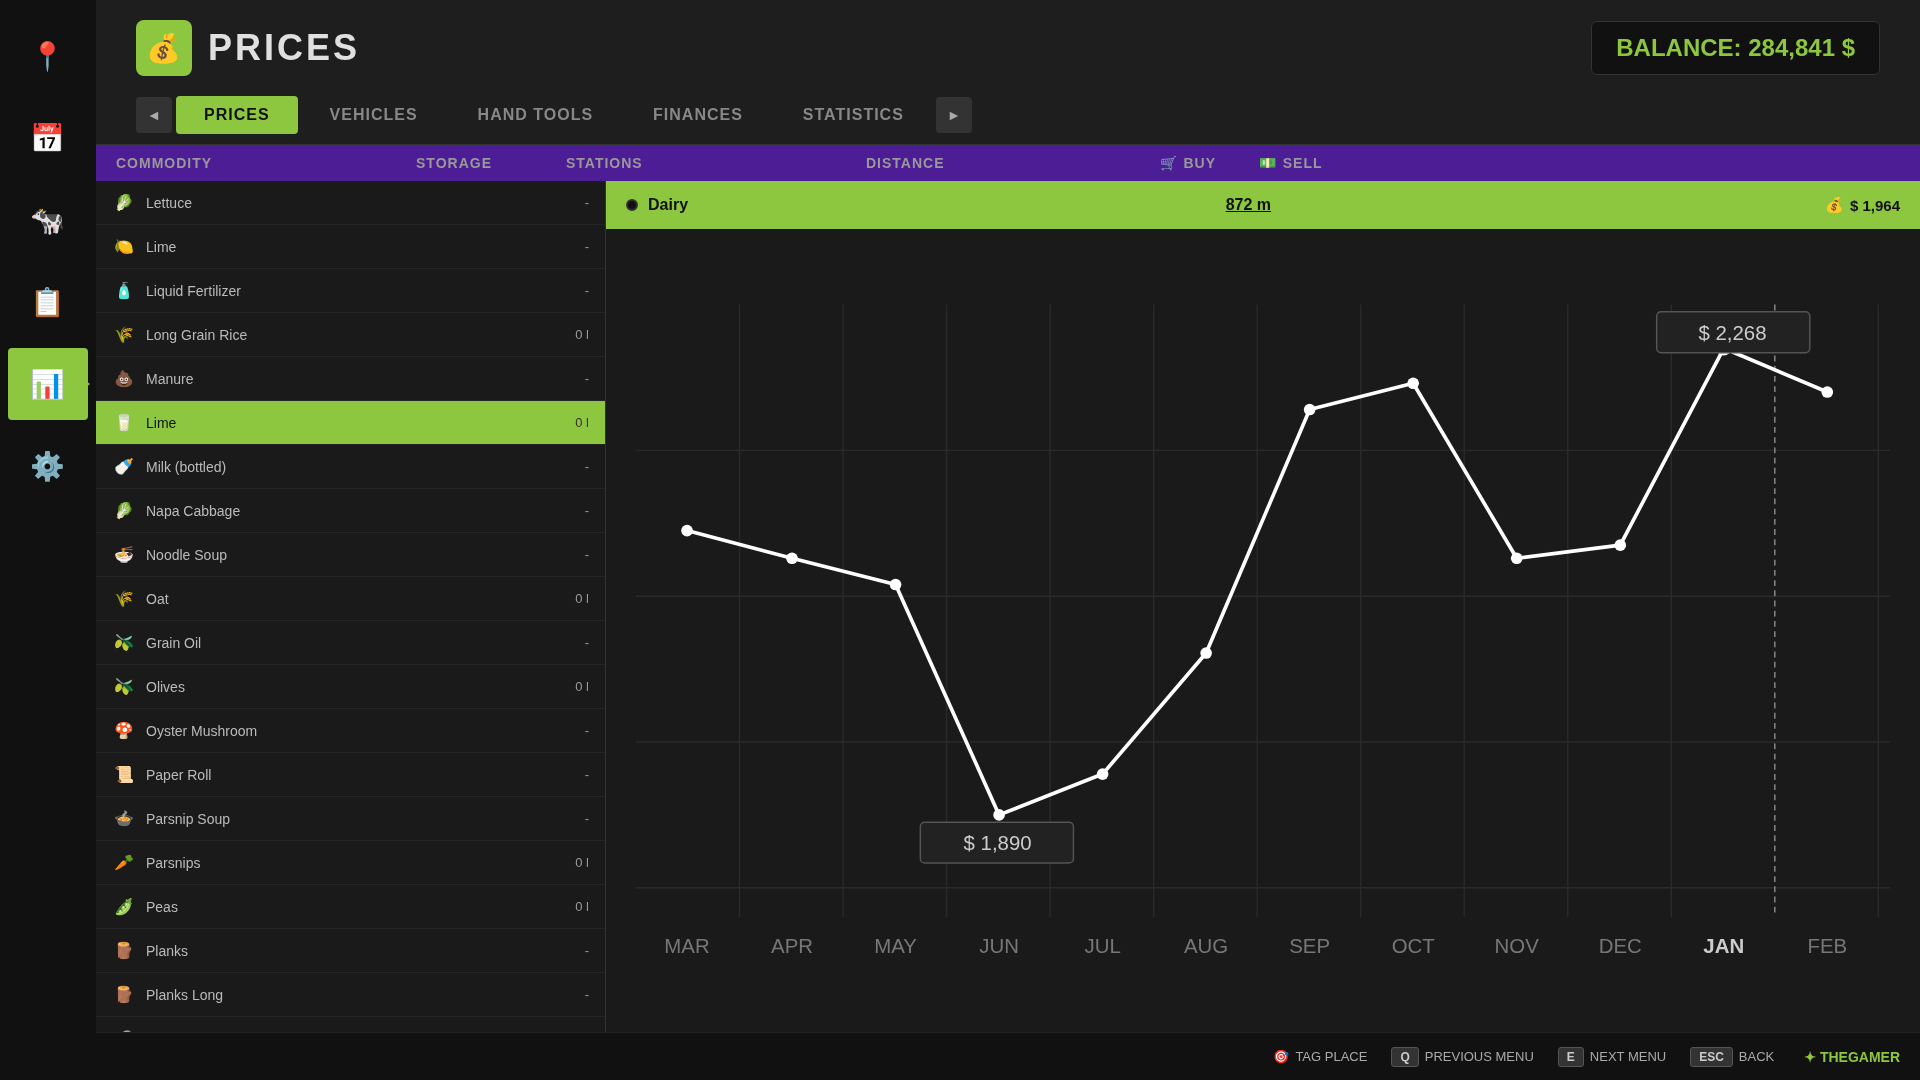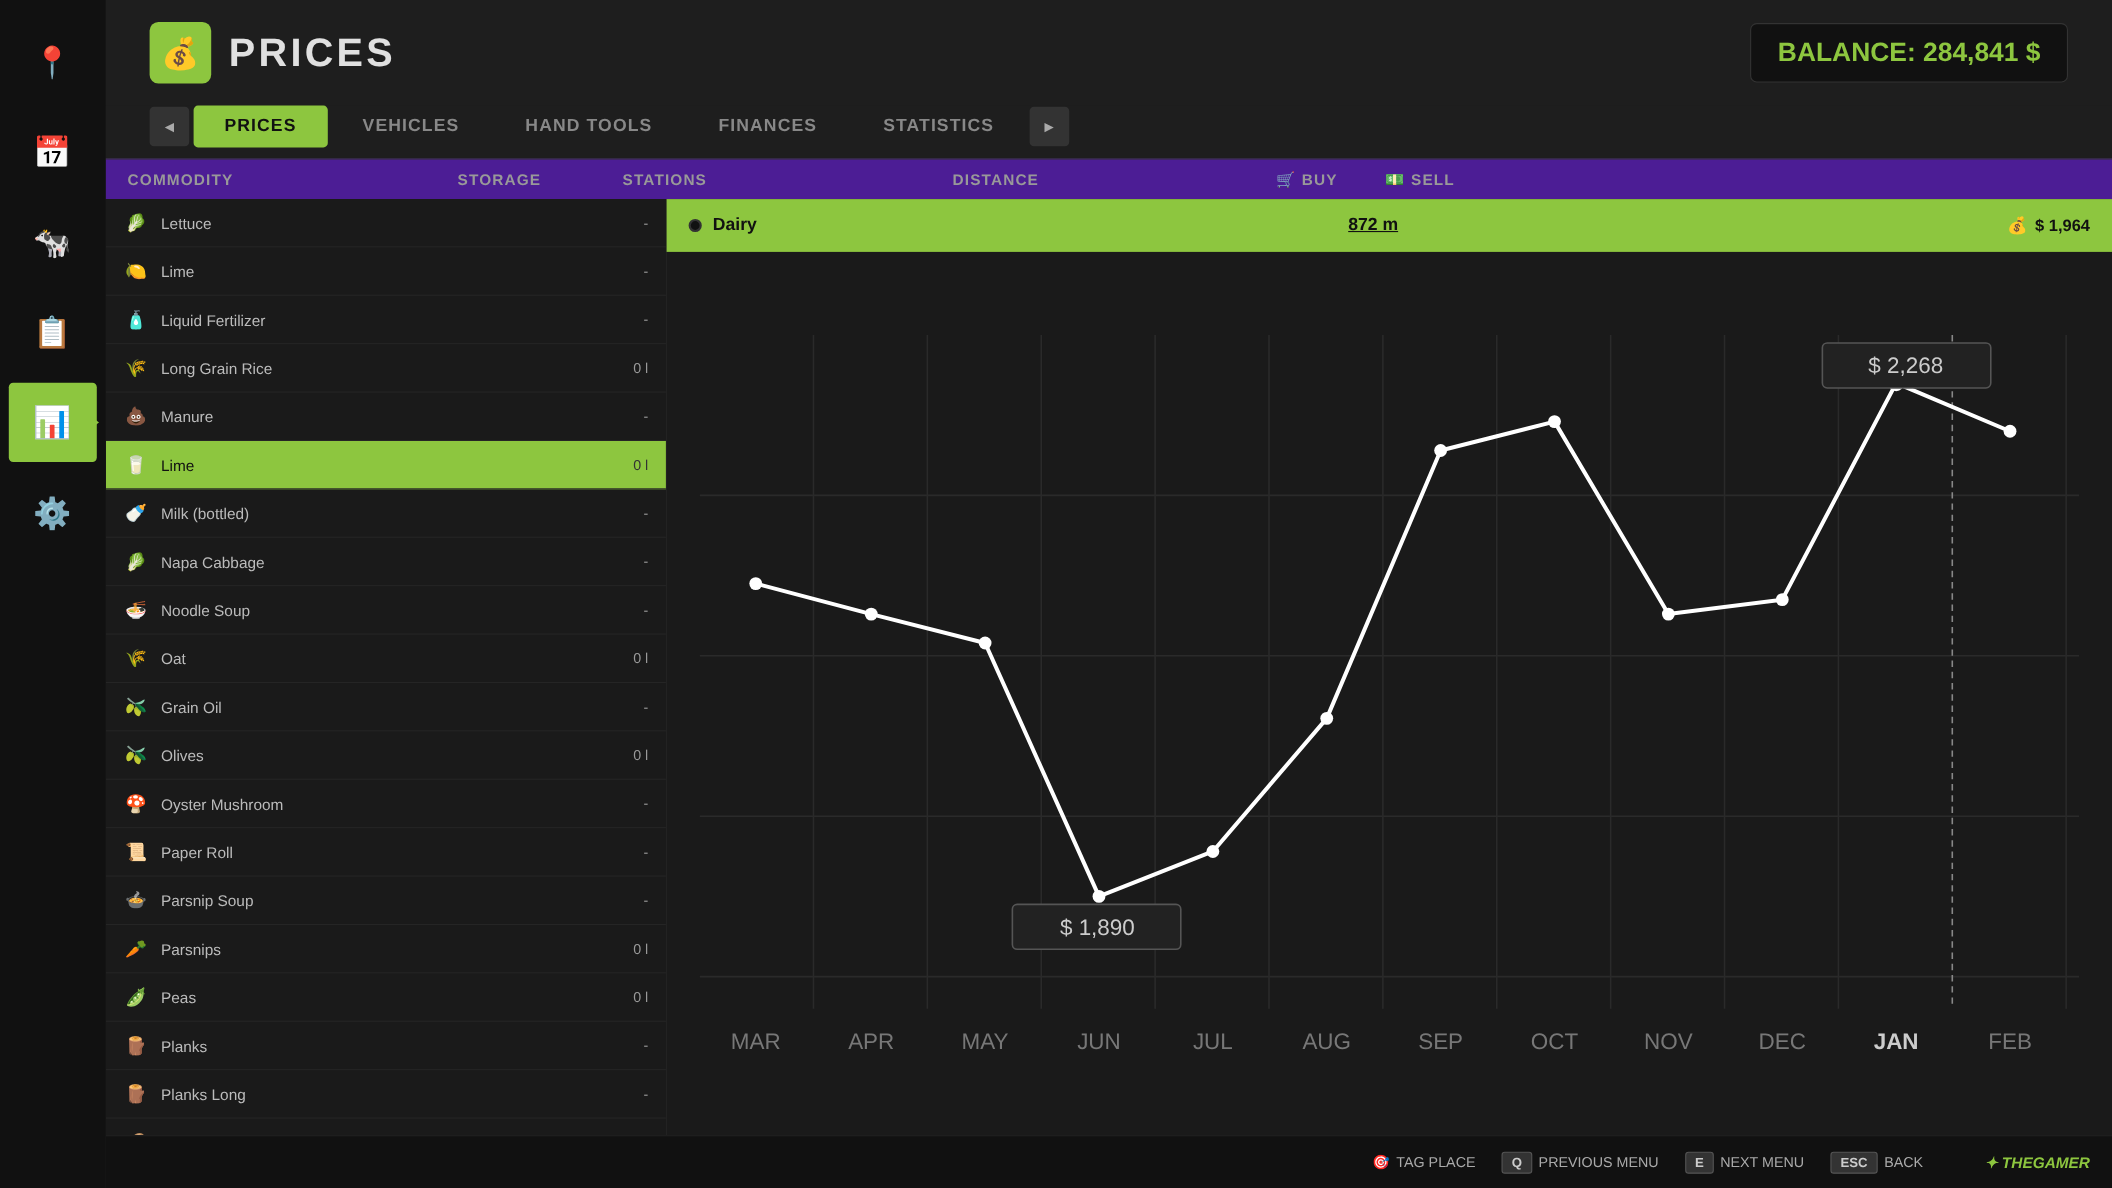--- a/index.html
+++ b/index.html
@@ -285,22 +285,21 @@
       padding: 2px 8px;
       font-size: 12px;
       color: #ccc;
       font-weight: bold;
     }
 
     .brand-logo {
       color: #8dc63f;
       font-weight: bold;
       font-size: 14px;
-      margin-left: 32px;
-      font-style: italic;
+      margin-left: 6px;
     }
 
     .sidebar-chart-icon {
       position: relative;
     }
 
     .sidebar-chart-icon::after {
       content: '';
       position: absolute;
       right: -2px;

